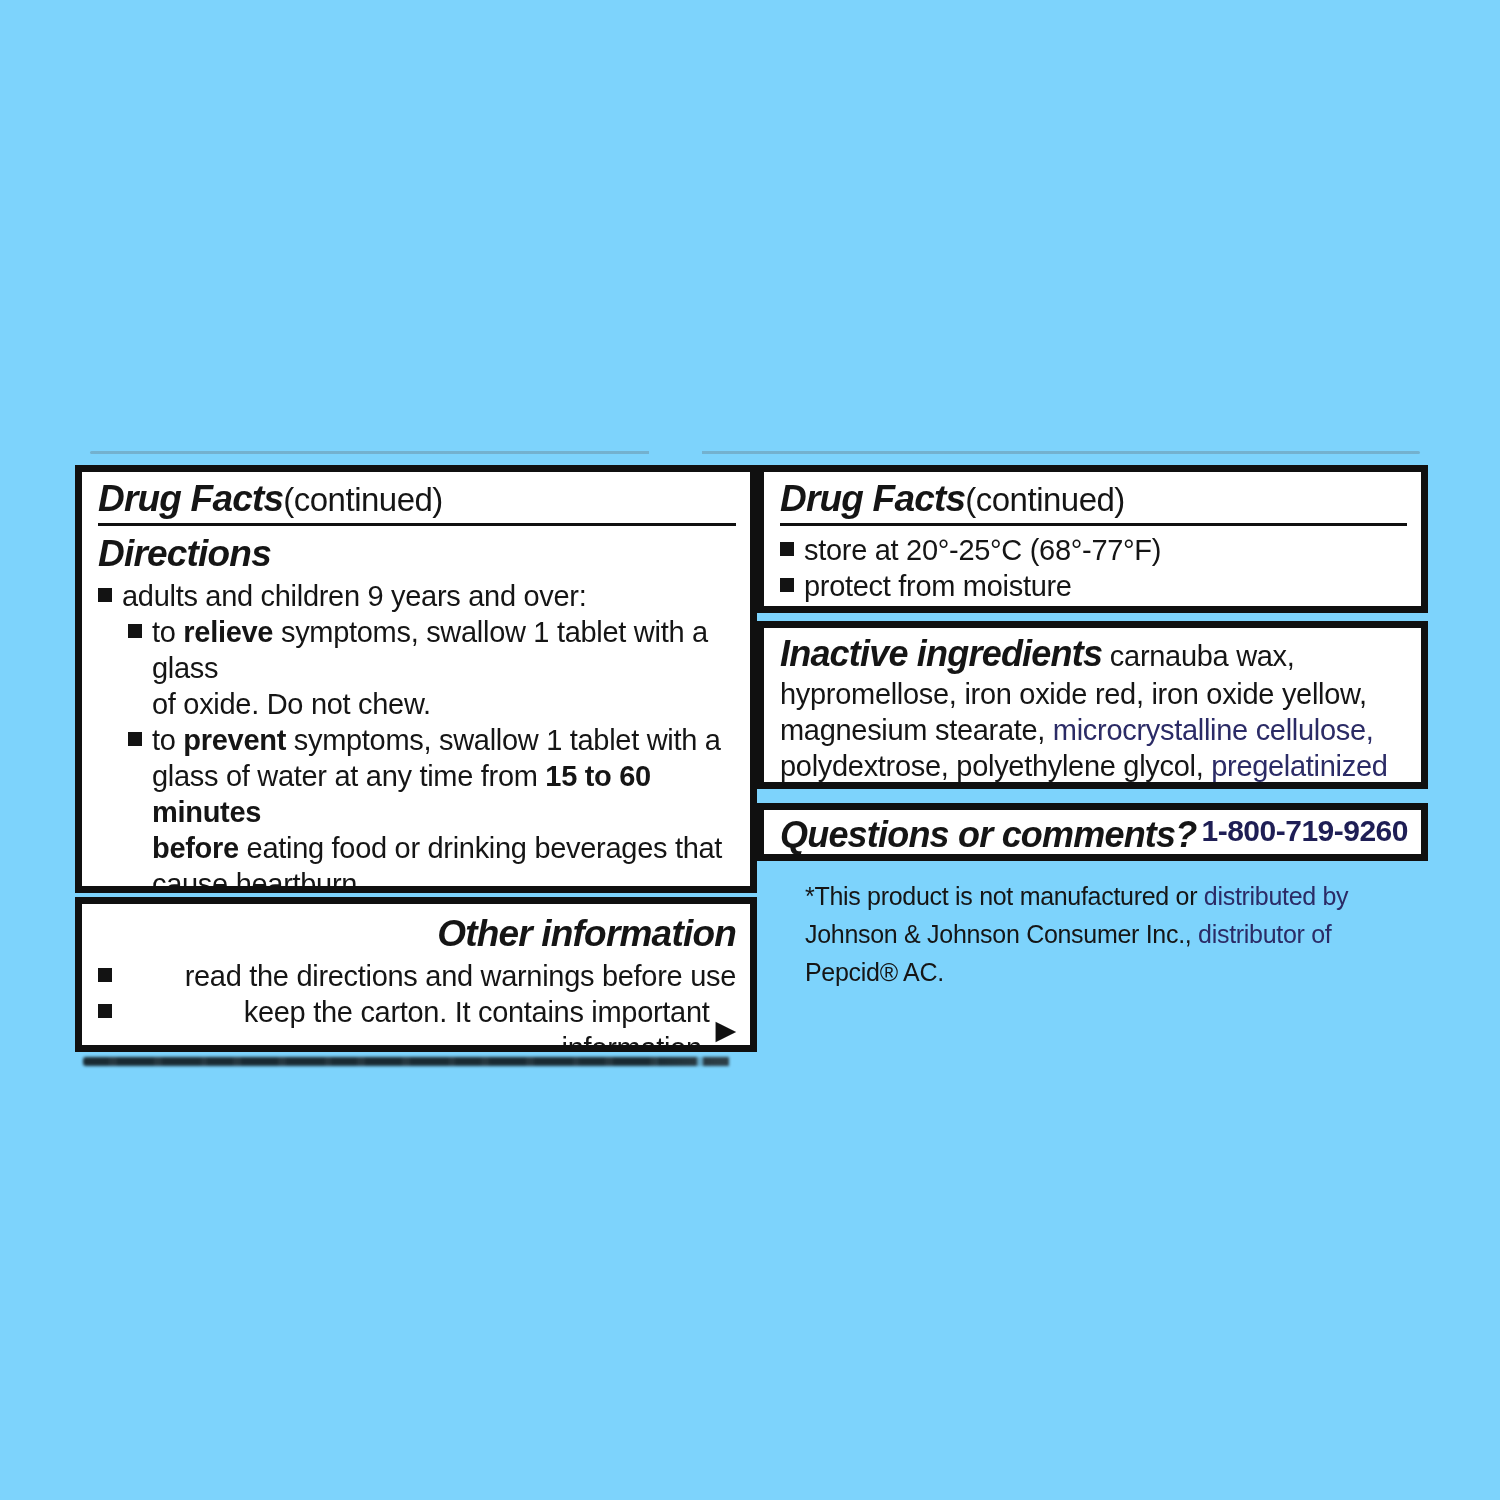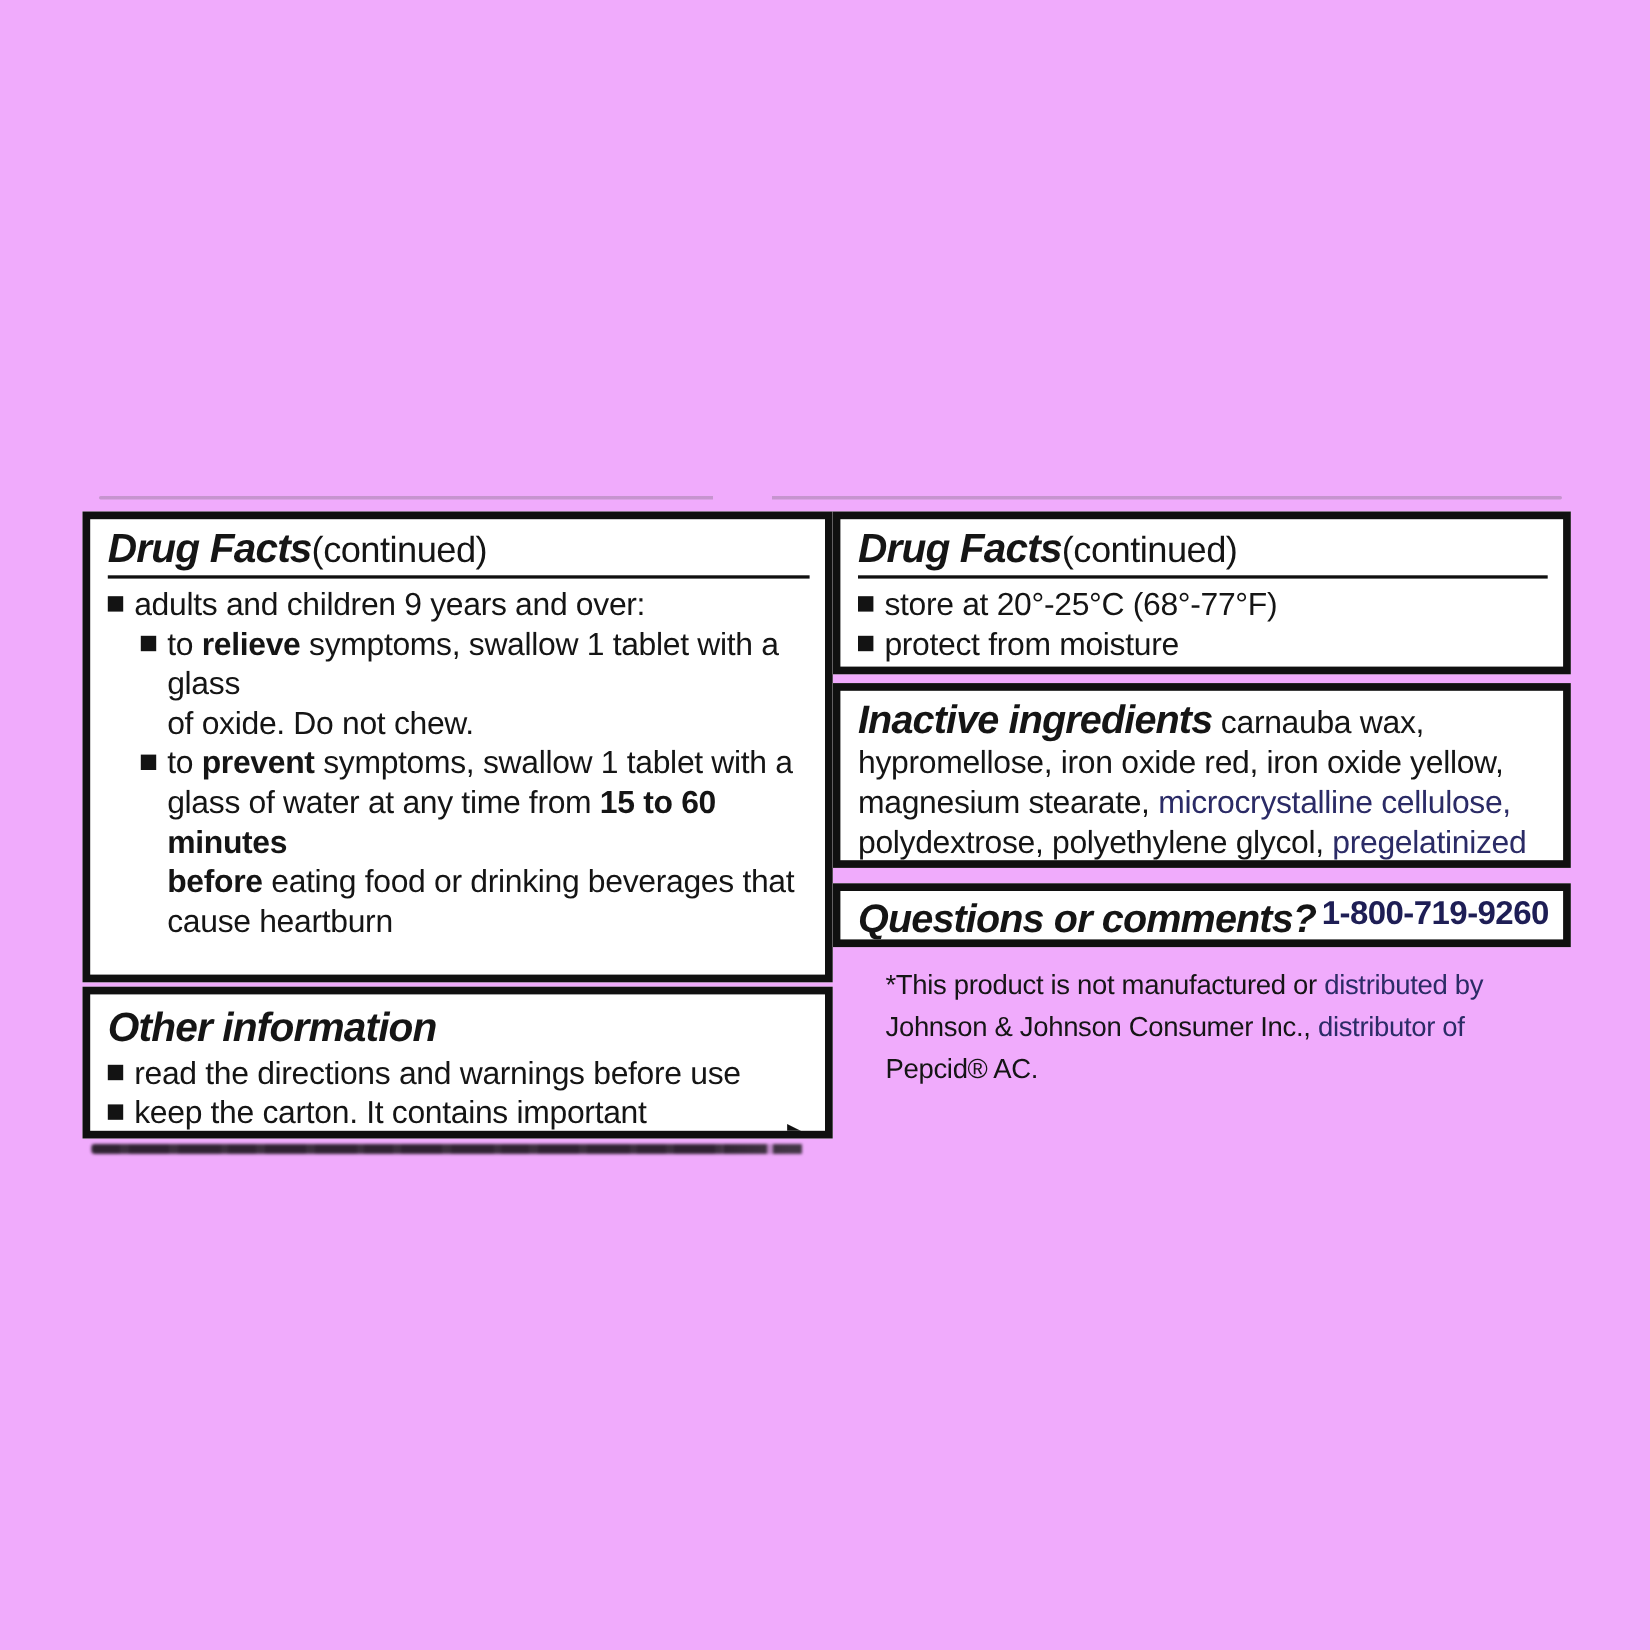--- a/index.html
+++ b/index.html
@@ -1,34 +1,34 @@
 <!DOCTYPE html>
 <html><head>
 <meta charset="utf-8">
 <style>
   html,body{margin:0;padding:0;background:#ffffff;}
   .page{
-    position:relative;width:1500px;height:1500px;background:#f0abfc;overflow:hidden;
+    position:relative;width:1500px;height:1500px;background:#7dd3fc;overflow:hidden;
     font-family:"Liberation Sans", sans-serif;color:#151515;
   }
   .scan-edge{
     position:absolute;left:90px;top:451px;width:1330px;height:3px;
     background:linear-gradient(90deg,#5a5a5a 0 42%,transparent 42% 46%,#5a5a5a 46% 100%);
     opacity:.28;border-radius:2px;
   }
   .label{
     position:absolute;left:75px;top:465px;display:flex;align-items:flex-start;
   }
   .col-left{width:682px;}
   .col-right{width:671px;}
   .box{
     box-sizing:border-box;border:7px solid #101010;background:#ffffff;overflow:hidden;
   }
   .box-directions{height:428px;padding:6px 14px 0 16px;}
-  .box-otherinfo{height:138px;margin-top:4px;padding:8px 14px 0 16px;}
+  .box-otherinfo{height:155px;margin-top:4px;padding:8px 14px 0 16px;text-align:right;}
   .box-storage{height:148px;padding:6px 14px 0 16px;}
   .box-inactive{height:168px;margin-top:8px;padding:4px 14px 0 16px;}
   .box-questions{height:58px;margin-top:14px;padding:4px 14px 0 16px;display:flex;align-items:flex-start;}
   .titlerow{display:flex;align-items:baseline;line-height:42px;white-space:nowrap;}
   .title-bold{font-size:37px;font-weight:bold;font-style:italic;letter-spacing:-0.8px;}
   .title-suffix{font-size:33px;font-weight:normal;letter-spacing:-0.5px;}
   .rule{height:3px;background:#101010;margin:2px 0 6px 0;}
   .secheading{
     font-size:37px;font-weight:bold;font-style:italic;letter-spacing:-0.8px;
     line-height:44px;margin:0;
@@ -75,20 +75,21 @@
   <div class="label">
 
     <div class="col-left">
 
       <section class="box box-directions">
         <div class="titlerow">
           <span class="title-bold">Drug Facts</span>
             <span class="title-suffix"> (continued)</span>
         </div>
         <div class="rule"></div>
+        <h2 class="secheading">Directions</h2>
         <div class="body-list">
             <div class="item">
               <span class="bullet"></span>
               <div class="itext"><span>adults and children 9 years and over:</span></div>
             </div>
             <div class="item lv2">
               <span class="bullet"></span>
               <div class="itext"><span>to </span><span class="b">relieve</span><span> symptoms, swallow 1 tablet with a glass</span><br><span>of oxide. Do not chew.</span></div>
             </div>
             <div class="item lv2">

